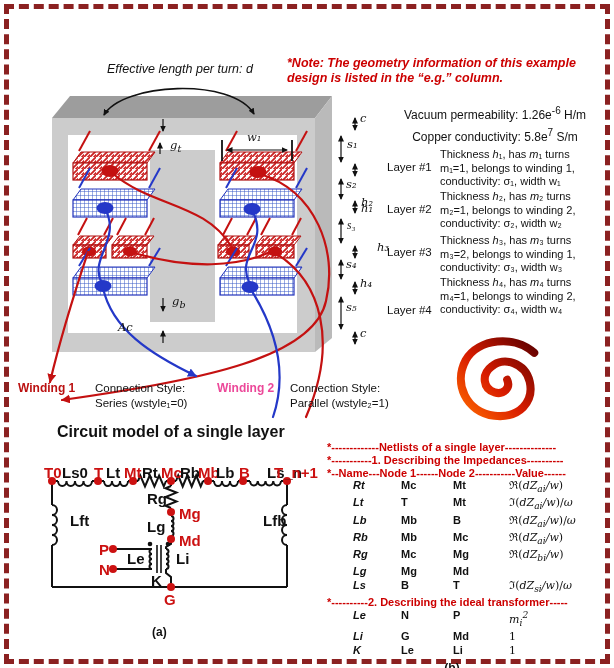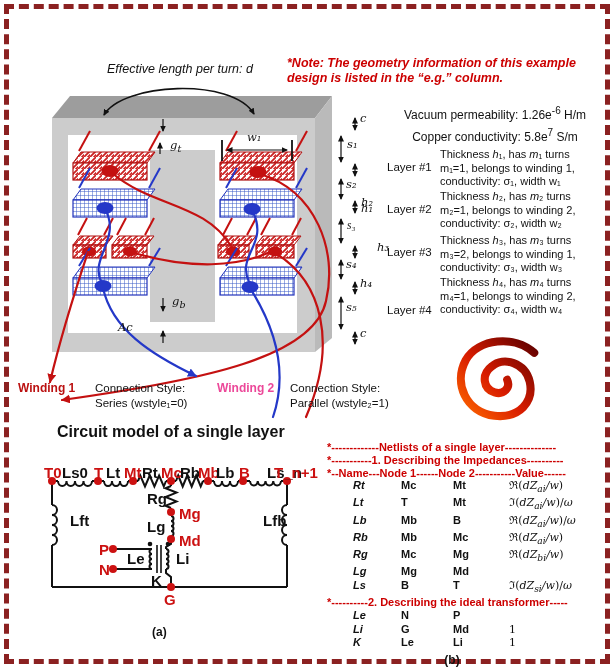--- a/index.html
+++ b/index.html
@@ -375,20 +375,21 @@
       <span class="nl-node">T</span>
       <span class="nl-val">ℑ(<i>dZ<sub>si</sub>/w</i>)/<i>ω</i></span>
     </div>
 
     <div class="nl-header">*----------2. Describing the ideal transformer-----</div>
 
     <div class="nl-row">
       <span class="nl-name">Le</span>
       <span class="nl-node">N</span>
       <span class="nl-node">P</span>
+      <span class="nl-val"><i>m<sub>i</sub><sup>2</sup></i></span>
     </div>
     <div class="nl-row">
       <span class="nl-name">Li</span>
       <span class="nl-node">G</span>
       <span class="nl-node">Md</span>
       <span class="nl-val">1</span>
     </div>
     <div class="nl-row">
       <span class="nl-name">K</span>
       <span class="nl-node">Le</span>

